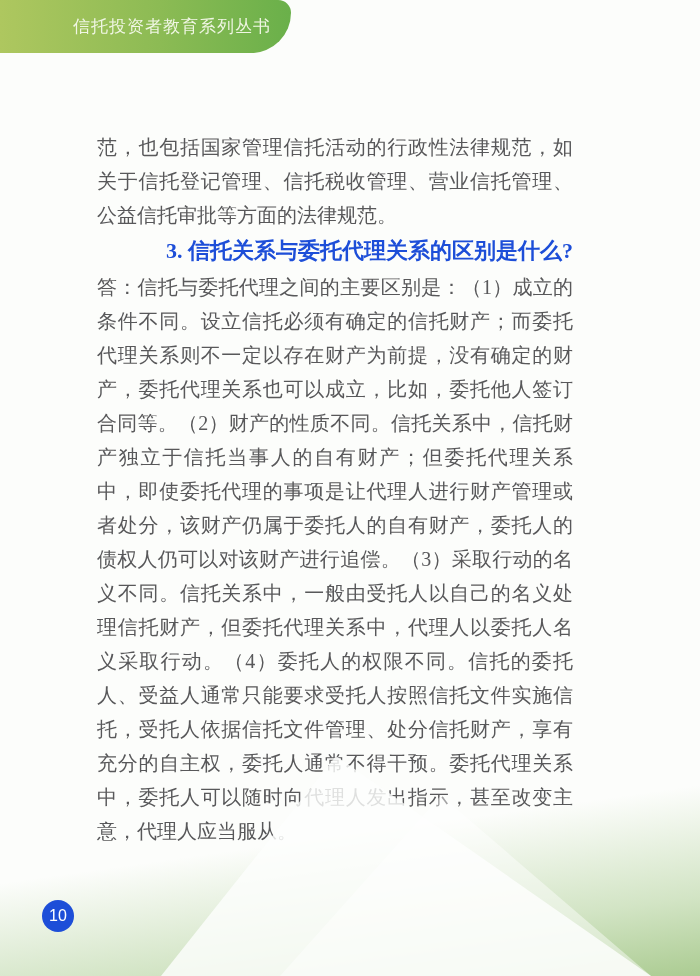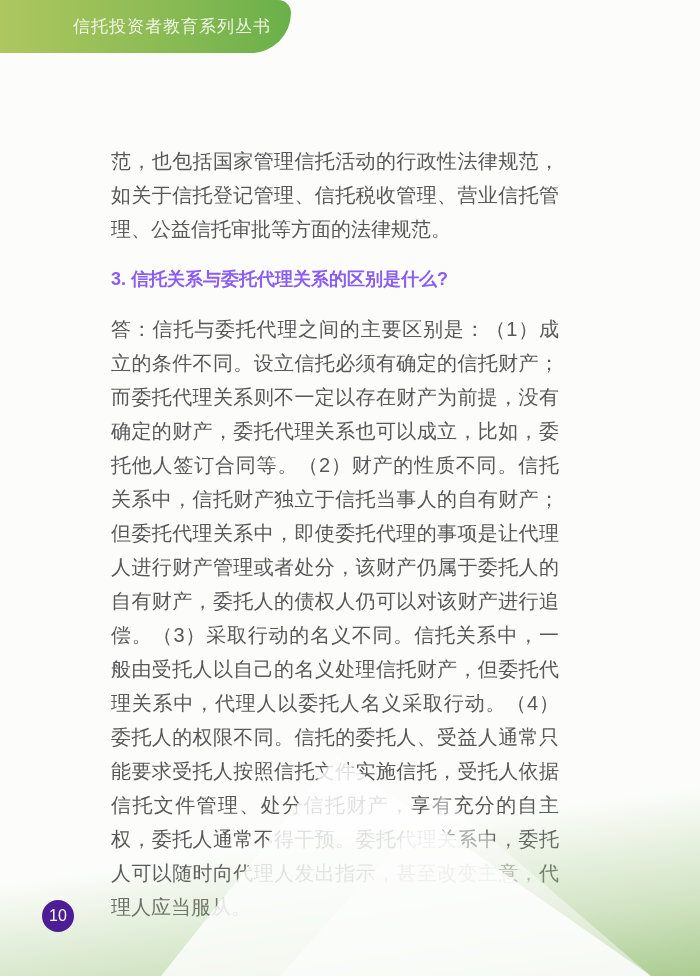--- a/index.html
+++ b/index.html
@@ -23,25 +23,25 @@
     color: #f0f6e4; font-size: 17px; letter-spacing: 1px;
     white-space: nowrap;
   }
 
   
   .content {
     position: absolute; left: 93px; top: 126px; width: 484px;
     color: #58585a; font-size: 20px; line-height: 34px;
     text-align: justify; text-justify: inter-ideograph;
   }
-  .content p { margin: 18px; }
+  .content p { margin: 4px; font-family: Liberation Serif, serif; }
   .section-heading {
-    color: #8b5cf6; font-size: 18px; font-weight: bold;
+    color: #1d4ed8; font-size: 22px; font-weight: bold;
     line-height: 30px; margin: 16px 0 15px 0;
-    text-align: left;
+    text-align: right;
   }
 
   
   .footer-decor {
     position: absolute; left: 0; right: 0; bottom: 0; height: 220px;
     pointer-events: none;
   }
   .footer-base {
     position: absolute; left: 0; top: 0; right: 0; bottom: 0;
     background: linear-gradient(172deg,
@@ -57,21 +57,21 @@
   .facet-b {
     position: absolute; left: 0; top: 0; right: 0; bottom: 0;
     background: rgba(255,255,255,0.45);
     clip-path: polygon(40% 100%, 63% 18%, 93% 100%);
   }
 
   
   .page-badge {
     position: absolute; left: 42px; top: 900px;
     width: 32px; height: 32px; border-radius: 50%;
-    background: #4c1d95; color: #ffffff;
+    background: #1d4ed8; color: #ffffff;
     font-size: 16px;
     display: flex; align-items: center; justify-content: center;
   }
 </style>
 </head>
 <body>
 
 <div class="page">
 
   <div class="header-bar">

